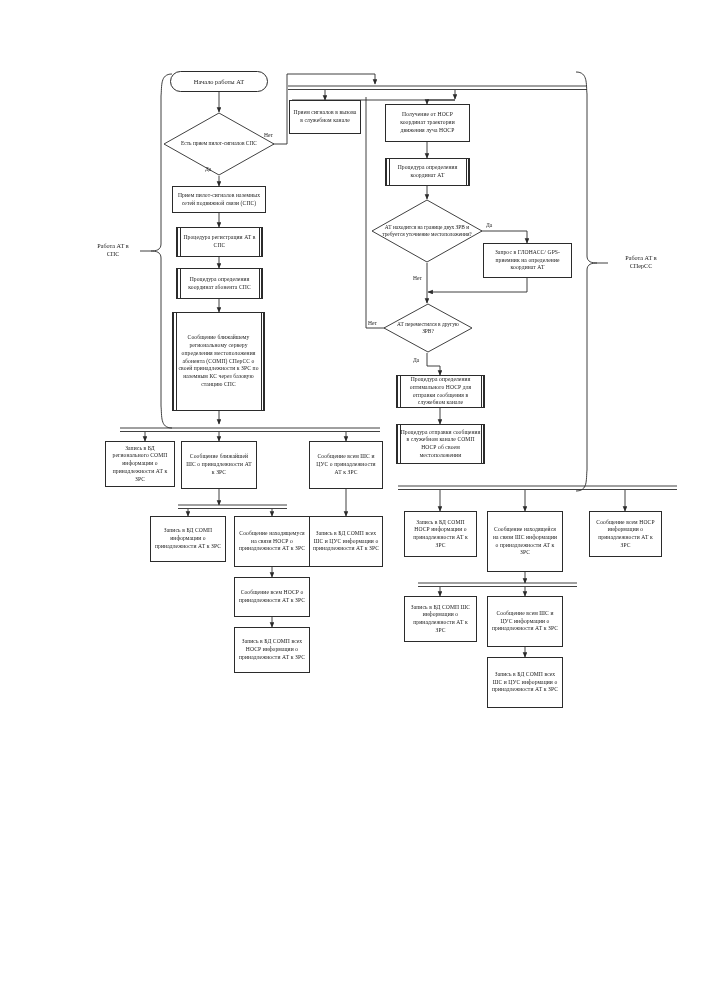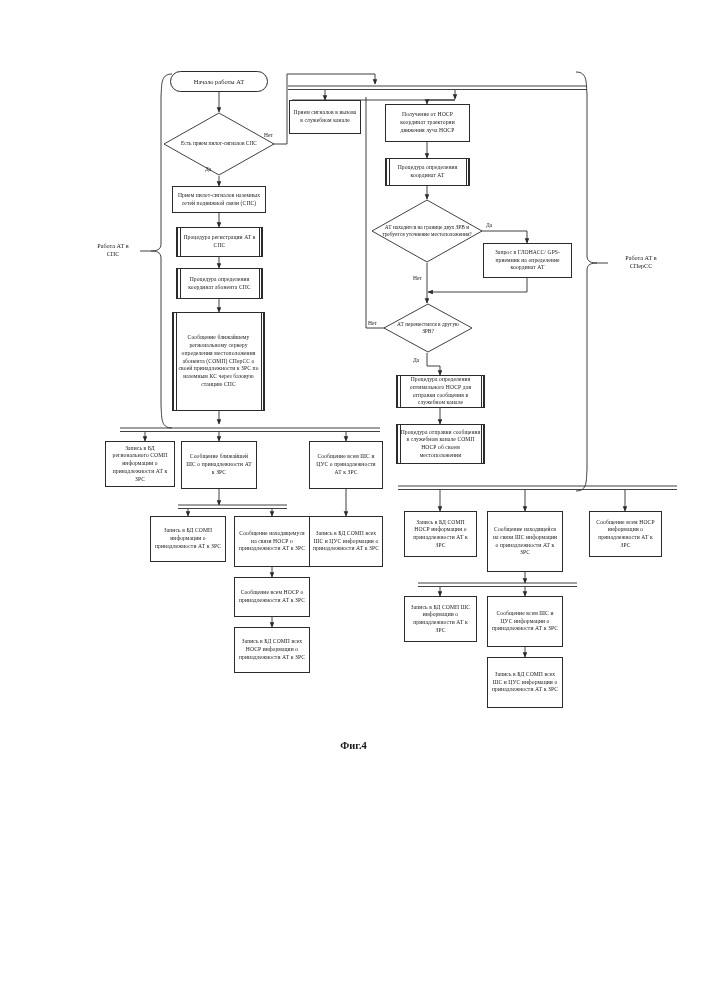--- a/index.html
+++ b/index.html
@@ -247,15 +247,14 @@
   </div>
 
   <div class="node" style="left:487px;top:596px;width:76px;height:51px;">
     <span>Сообщение всем ШС и ЦУС информации о принадлежности АТ к ЗРС</span>
   </div>
 
   <div class="node" style="left:487px;top:657px;width:76px;height:51px;">
     <span>Запись в БД СОМП всех ШС и ЦУС информации о принадлежности АТ к ЗРС</span>
   </div>
 
-  <div class="figcap" style="left:0;top:740px;">Фиг.4</div>
 
 </div>
 
 </body></html>

